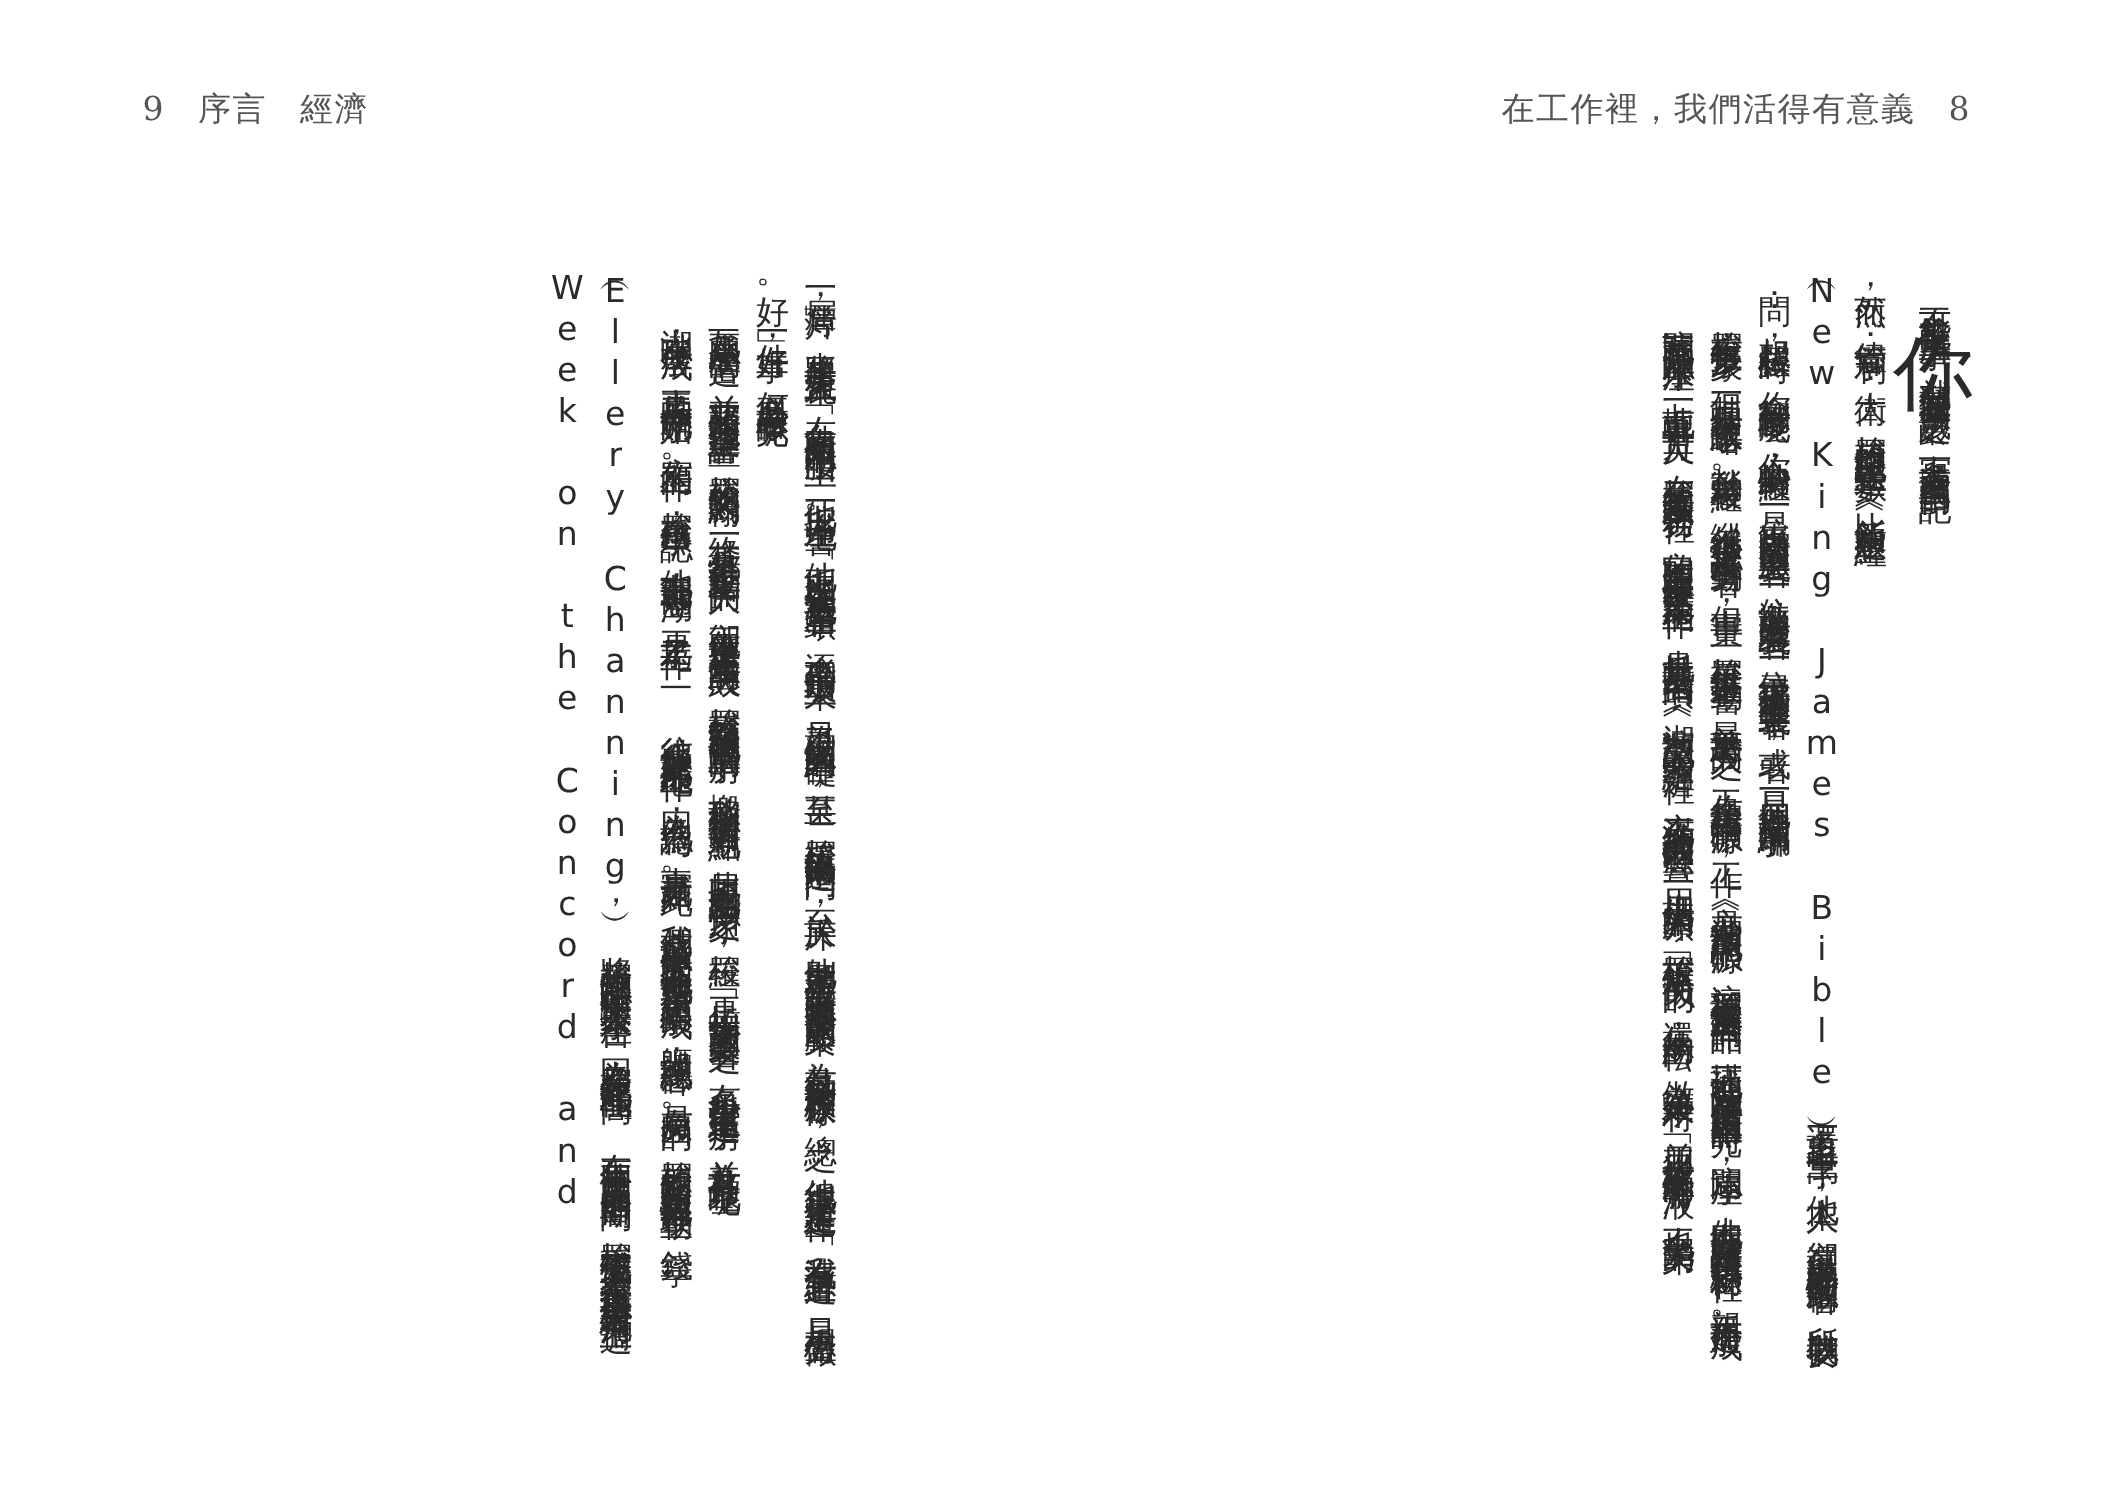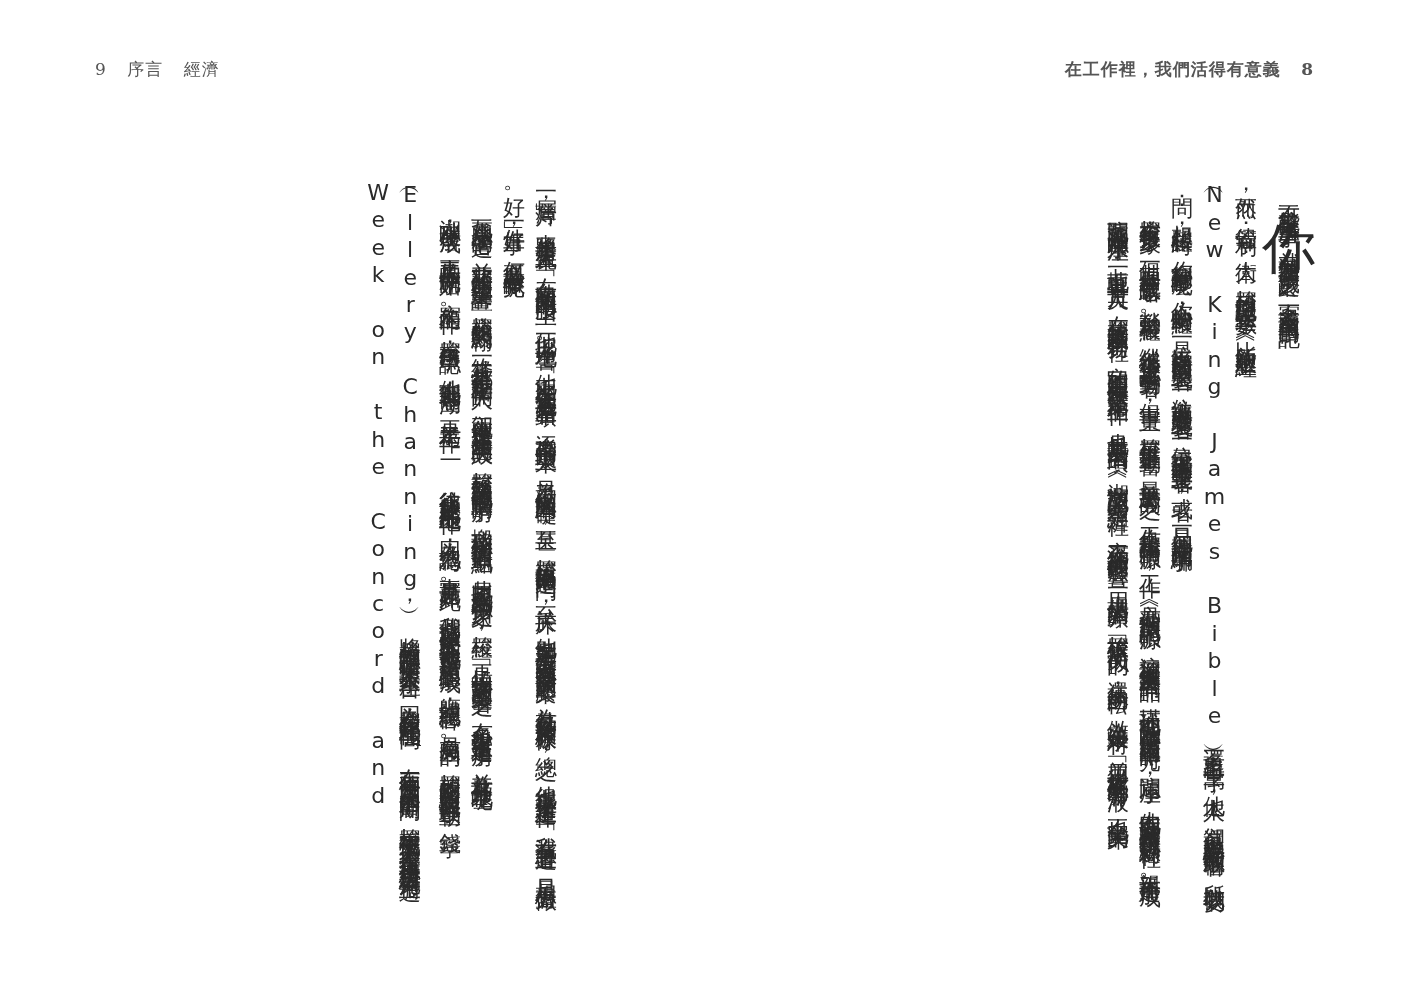--- a/index.html
+++ b/index.html
@@ -1,23 +1,23 @@
 <!DOCTYPE html>
 <html><head>
 <meta charset="utf-8">
 <style>
   html, body { margin:0; padding:0; background:#ffffff; }
   body { width:1409px; height:1000px; position:relative; overflow:hidden;
          font-family:"DejaVu Serif","Liberation Serif",serif; color:#2b2b2b; }
-  .header { position:absolute; top:58px; font-size:17px; color:#555; letter-spacing:1px;
+  .header { position:absolute; top:58px; font-size:22px; color:#555; letter-spacing:1px;
             font-family:"DejaVu Serif","Liberation Serif",serif; }
   .header-left { left:95px; }
   .header-right { right:95px; }
   .header span { margin-right:14px; }
-  .header-right span { margin-right:0; margin-left:14px;font-weight:bold; }
+  .header-right span { margin-right:0; margin-left:14px; }
   .page { position:absolute; top:180px; height:720px; }
   .page-left { left:92px; width:470px; }
   .page-right { left:826px; width:490px; }
   .col-text { writing-mode:vertical-rl; text-orientation:upright; height:720px;
               font-size:22px; line-height:32px; letter-spacing:2.4px; color:#2a2a2a;
               font-family:"DejaVu Sans","Liberation Sans",sans-serif; }
   .col-text p { margin:0; text-indent:0; }
   .col-text p.indent { text-indent:1em; }
   .dropcap { font-size:54px; line-height:54px; float:none; margin-bottom:6px; display:inline-block; }
   sup { font-size:11px; }

